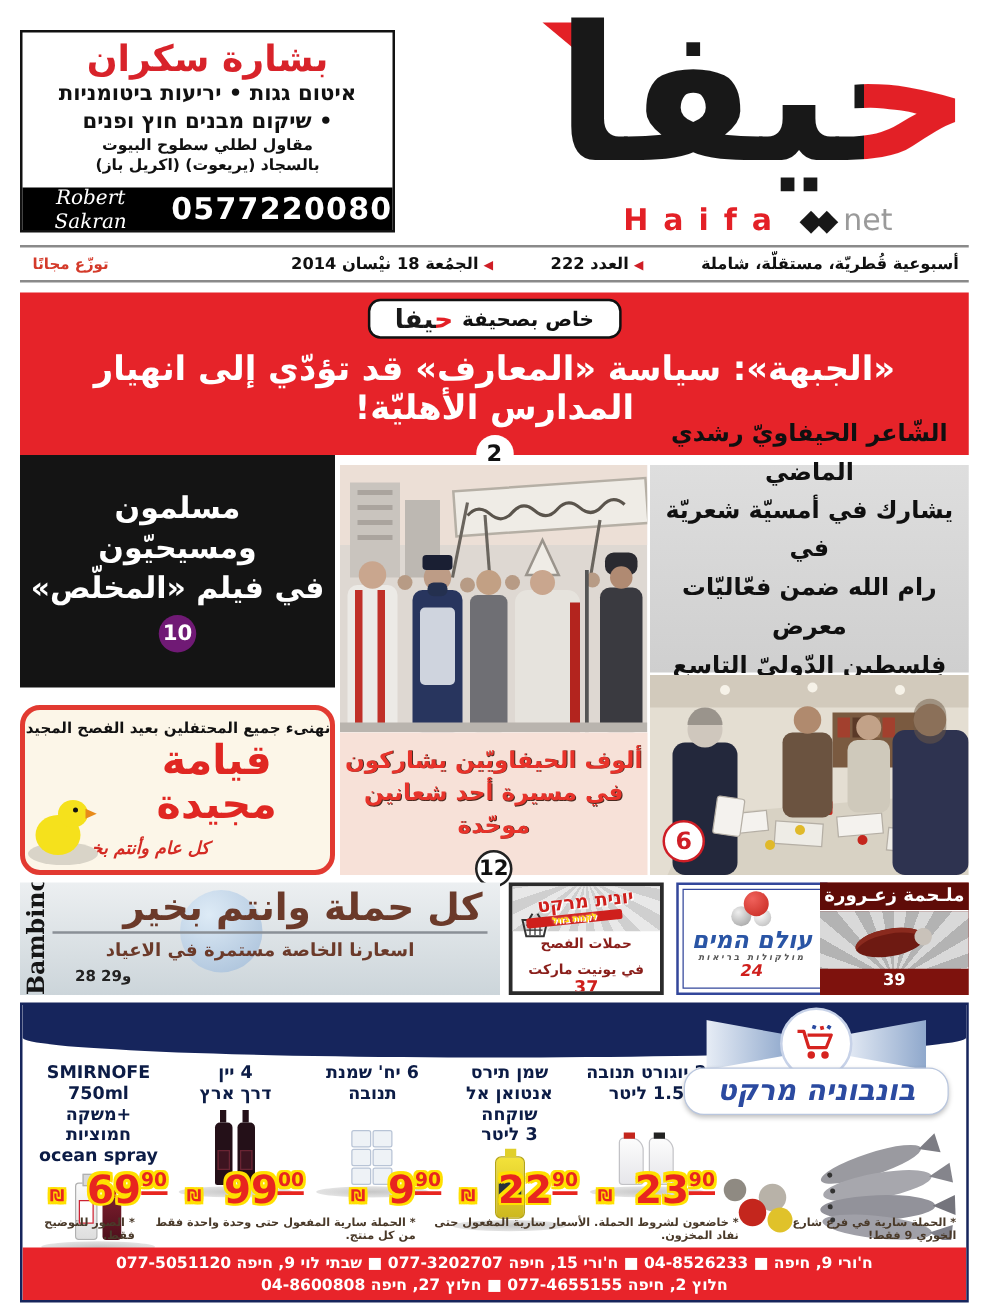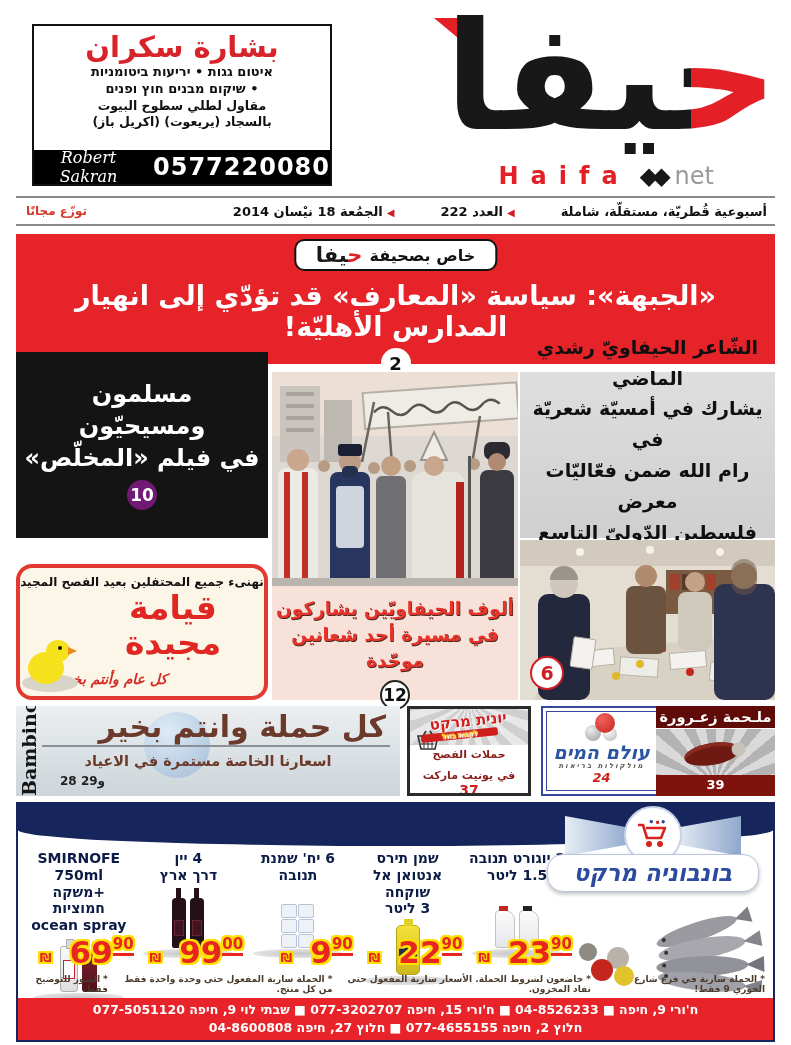--- a/index.html
+++ b/index.html
@@ -4,24 +4,24 @@
 <style>
   * { margin:0; padding:0; box-sizing:border-box; }
   html,body { background:#ffffff; }
   body {
     width:791px; height:1045px; position:relative; overflow:hidden;
     font-family:"DejaVu Sans", sans-serif; color:#111;
   }
   .abs { position:absolute; }
 
   
-  #top-ad { left:32px; top:24px; width:300px; height:162px; background:#fff;
+  #top-ad { left:16px; top:24px; width:300px; height:162px; background:#fff;
     border:2px solid #111; text-align:center; }
   #top-ad .ttl { color:#d8232a; font-weight:bold; font-size:29px; margin-top:4px; }
-  #top-ad .heb { font-size:13px; font-weight:bold; direction:rtl; line-height:1.3;text-align:center; }
+  #top-ad .heb { font-size:17px; font-weight:bold; direction:rtl; line-height:1.3;text-align:center; }
   #top-ad .arb { font-size:12.5px; font-weight:bold; direction:rtl; line-height:1.3; }
   #top-ad .bar { position:absolute; bottom:0; left:0; right:0; height:34px; background:#000;
     color:#fff; display:flex; align-items:center; justify-content:center; gap:10px; }
   #top-ad .bar .nm { font-family:"DejaVu Serif", serif; font-style:italic; font-size:16px; }
   #top-ad .bar .ph { font-weight:bold; font-size:24px; letter-spacing:1px; }
 
   
   #masthead { left:330px; top:10px; width:448px; height:180px; }
   .logo-word {
     position:absolute; right:0; top:-34px; direction:rtl;
@@ -54,21 +54,21 @@
     background:linear-gradient(to left, #e32026 0 30%, #181818 30%);
     -webkit-background-clip:text; background-clip:text; -webkit-text-fill-color:transparent; }
   #lead-headline { margin-top:46px; padding:0 8px; color:#fff; font-weight:bold;
     font-size:27px; direction:rtl; line-height:1.15; }
   .circle { border-radius:50%; display:flex; align-items:center; justify-content:center;
     font-weight:bold; }
   #lead-page { width:30px; height:30px; background:#fff; color:#111; font-size:18px;
     margin:6px auto 0; }
 
   
-  #story-film { left:16px; top:352px; width:252px; height:186px; background:#141414;
+  #story-film { left:16px; top:364px; width:252px; height:186px; background:#141414;
     color:#fff; display:flex; flex-direction:column; align-items:center; justify-content:center;
     gap:4px; direction:rtl; font-weight:bold; font-size:24px; text-align:center; }
   #story-film .pg { width:30px; height:30px; background:#701a75; color:#fff; font-size:17px; margin-top:4px; }
 
   #easter-ad { left:16px; top:564px; width:252px; height:136px; background:#fcf6e8;
     border:4px solid #e23a31; border-radius:16px; direction:rtl; text-align:center; overflow:hidden; }
   #easter-ad .greet { font-size:12px; font-weight:bold; margin-top:7px; }
   #easter-ad .main { color:#e02722; font-weight:bold; font-size:33px; margin:2px 8px 0 70px; line-height:1.05; }
   #easter-ad .bless { position:absolute; left:34px; bottom:8px; width:120px;
     color:#d42b24; font-weight:bold; font-size:14px; font-family:"DejaVu Serif", serif;

